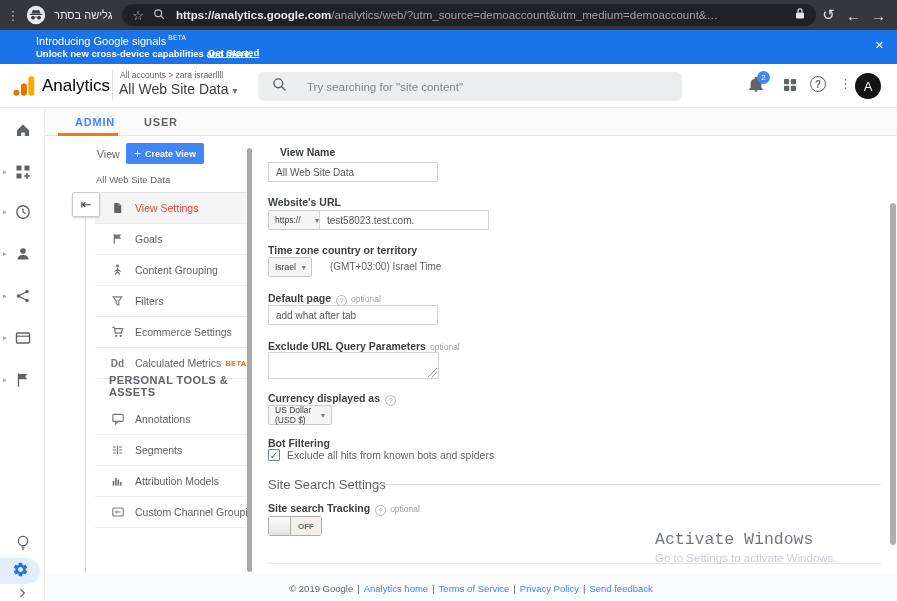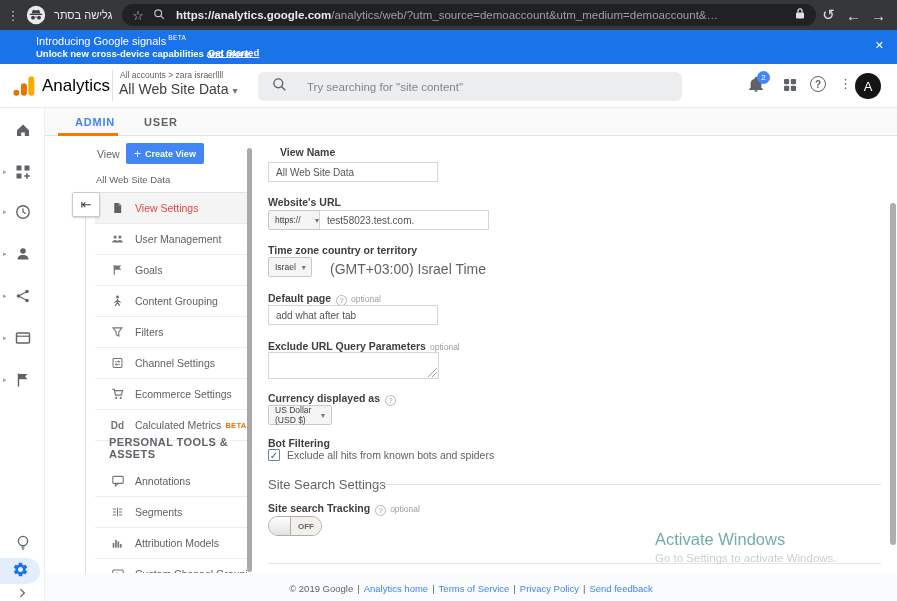--- a/index.html
+++ b/index.html
@@ -84,35 +84,35 @@
   .asection{height:25px;display:flex;align-items:flex-end;padding:0 0 6px 14px;font-size:11px;font-weight:bold;color:#5f6368;letter-spacing:.4px;box-sizing:border-box;}
 
   
   .form{left:268px;top:136px;width:613px;height:440px;}
   .flabel{position:absolute;font-size:10.5px;font-weight:bold;color:#3c4043;white-space:nowrap;}
   .opt{font-size:8.5px;color:#9e9e9e;font-weight:normal;margin-left:4px;}
   .hq{display:inline-flex;width:11px;height:11px;border:1px solid #b5b5b5;border-radius:50%;font-size:7.5px;font-weight:normal;color:#9e9e9e;align-items:center;justify-content:center;margin-left:5px;vertical-align:-1px;box-sizing:border-box;}
   .finput{position:absolute;height:20px;border:1px solid #d5d5d5;font-size:10px;color:#555;padding:0 7px;box-sizing:border-box;background:#fff;font-family:inherit;outline:none;}
   .dd{position:absolute;height:20px;background:#f5f5f5;border:1px solid #c8c8c8;border-radius:2px;font-size:8.5px;color:#3c4043;display:flex;align-items:center;padding:0 6px;box-sizing:border-box;cursor:pointer;}
   .dd .caret{margin-left:auto;padding-left:6px;font-size:8px;color:#757575;}
-  .ftext{position:absolute;font-size:14px;color:#5f6368;}
+  .ftext{position:absolute;font-size:10px;color:#5f6368;}
   .fta{position:absolute;border:1px solid #d5d5d5;background:#fff;resize:none;box-sizing:border-box;font-family:inherit;font-size:10px;outline:none;}
   .ta-corner{position:absolute;width:9px;height:9px;background:linear-gradient(135deg,transparent 45%,#9e9e9e 45%,#9e9e9e 53%,transparent 53%,transparent 68%,#9e9e9e 68%,#9e9e9e 76%,transparent 76%);}
   .cbrow{position:absolute;display:flex;align-items:center;}
   .cbox{width:12px;height:12px;border:1px solid #6f7f96;border-radius:1px;background:#fff;display:flex;align-items:center;justify-content:center;font-size:10px;font-weight:bold;color:#44597e;flex:none;box-sizing:border-box;cursor:pointer;}
   .cblbl{font-size:10.5px;color:#5f6368;margin-left:7px;}
   .section-title{position:absolute;font-size:13px;color:#5f6368;}
   .section-line{position:absolute;height:1px;background:#e0e0e0;}
-  .toggle{position:absolute;width:52px;height:18px;border:1px solid #adadad;border-radius:10px;overflow:hidden;display:flex;cursor:pointer;}
+  .toggle{position:absolute;width:52px;height:18px;border:1px solid #adadad;border-radius:3px;overflow:hidden;display:flex;cursor:pointer;}
   .knob{width:22px;background:linear-gradient(#fefefe,#e2e2e2);border-right:1px solid #adadad;box-sizing:border-box;}
   .tstate{flex:1;background:#f3f0ea;display:flex;align-items:center;justify-content:center;font-size:8px;font-weight:bold;color:#5f6368;}
   .divider{position:absolute;height:1px;background:#e5e5e5;}
 
   
-  .wm1{left:655px;top:530px;font-size:16.5px;color:#0f766e;opacity:.6;}
+  .wm1{left:655px;top:530px;font-size:16.5px;color:#0f172a;opacity:.6;font-family:Liberation Mono, monospace;}
   .wm2{left:655px;top:552px;font-size:11.5px;color:#a6adb8;opacity:.6;}
   .footer{left:45px;top:573px;width:852px;height:28px;background:#fafbfc;text-align:center;font-size:9.5px;color:#5f6368;box-sizing:border-box;padding-top:10px;}
   .footer a{color:#4285f4;text-decoration:none;cursor:pointer;}
   .fsep{color:#5f6368;margin:0 4px;}
 </style>
 </head>
 <body>
 
 <div class="screen">
 
@@ -290,31 +290,20 @@
       <span class="aicon">
           <svg width="13" height="14" viewBox="0 0 14 14">
             <path d="M3.5 1.5h5L11 4v8.5H3.5z" fill="#616161"></path>
             <path d="M8.5 1.5V4H11" fill="none" stroke="#bdbdbd" stroke-width=".8"></path>
           </svg>
         </span>
       <span class="albl">View Settings</span>
     </div>
     <div class="arow">
       <span class="aicon">
-          <svg width="15" height="14" viewBox="0 0 14 14">
-            <circle cx="4.6" cy="5.1" r="1.6" fill="#757575"></circle>
-            <circle cx="9.4" cy="5.1" r="1.6" fill="#757575"></circle>
-            <path d="M1.6 10.6c0-1.7 1.4-2.7 3-2.7s3 1 3 2.7z" fill="#757575"></path>
-            <path d="M6.4 10.6c0-1.7 1.4-2.7 3-2.7s3 1 3 2.7z" fill="#757575"></path>
-          </svg>
-        </span>
-      <span class="albl">User Management</span>
-    </div>
-    <div class="arow">
-      <span class="aicon">
           <svg width="13" height="14" viewBox="0 0 14 14">
             <path d="M3.5 1.8v10.4" stroke="#757575" stroke-width="1.3"></path>
             <path d="M3.5 2.2h7.6l-2 2.2 2 2.2H3.5z" fill="#757575"></path>
           </svg>
         </span>
       <span class="albl">Goals</span>
     </div>
     <div class="arow">
       <span class="aicon">
           <svg width="13" height="14" viewBox="0 0 14 14">
@@ -324,29 +313,20 @@
         </span>
       <span class="albl">Content Grouping</span>
     </div>
     <div class="arow">
       <span class="aicon">
           <svg width="13" height="14" viewBox="0 0 14 14">
             <path d="M2.3 2.5h9.4L8.4 7v4.4L5.6 9.9V7z" stroke="#757575" stroke-width="1.2" fill="none"></path>
           </svg>
         </span>
       <span class="albl">Filters</span>
-    </div>
-    <div class="arow">
-      <span class="aicon">
-          <svg width="13" height="14" viewBox="0 0 14 14">
-            <rect x="2.2" y="2.2" width="9.6" height="9.6" rx="1" stroke="#757575" stroke-width="1.1" fill="none"></rect>
-            <path d="M4.5 5.6h5M7.8 4.2l1.7 1.4-1.7 1.4M9.5 8.6h-5M6.2 7.2L4.5 8.6l1.7 1.4" stroke="#757575" stroke-width=".9" fill="none"></path>
-          </svg>
-        </span>
-      <span class="albl">Channel Settings</span>
     </div>
     <div class="arow">
       <span class="aicon">
           <svg width="14" height="14" viewBox="0 0 14 14">
             <path d="M1.3 2.3h1.9l1.3 5.9h5.7l1.4-4.6H4" stroke="#757575" stroke-width="1.2" fill="none"></path>
             <circle cx="5.2" cy="10.9" r="1.1" fill="#757575"></circle>
             <circle cx="9.7" cy="10.9" r="1.1" fill="#757575"></circle>
           </svg>
         </span>
       <span class="albl">Ecommerce Settings</span>

